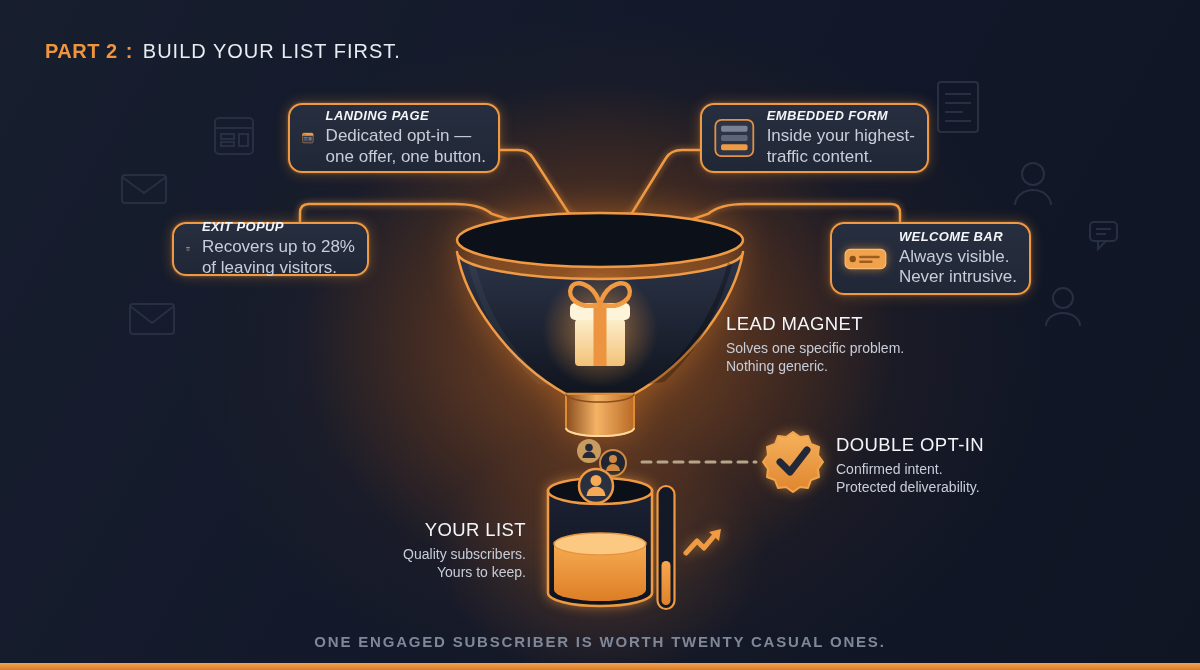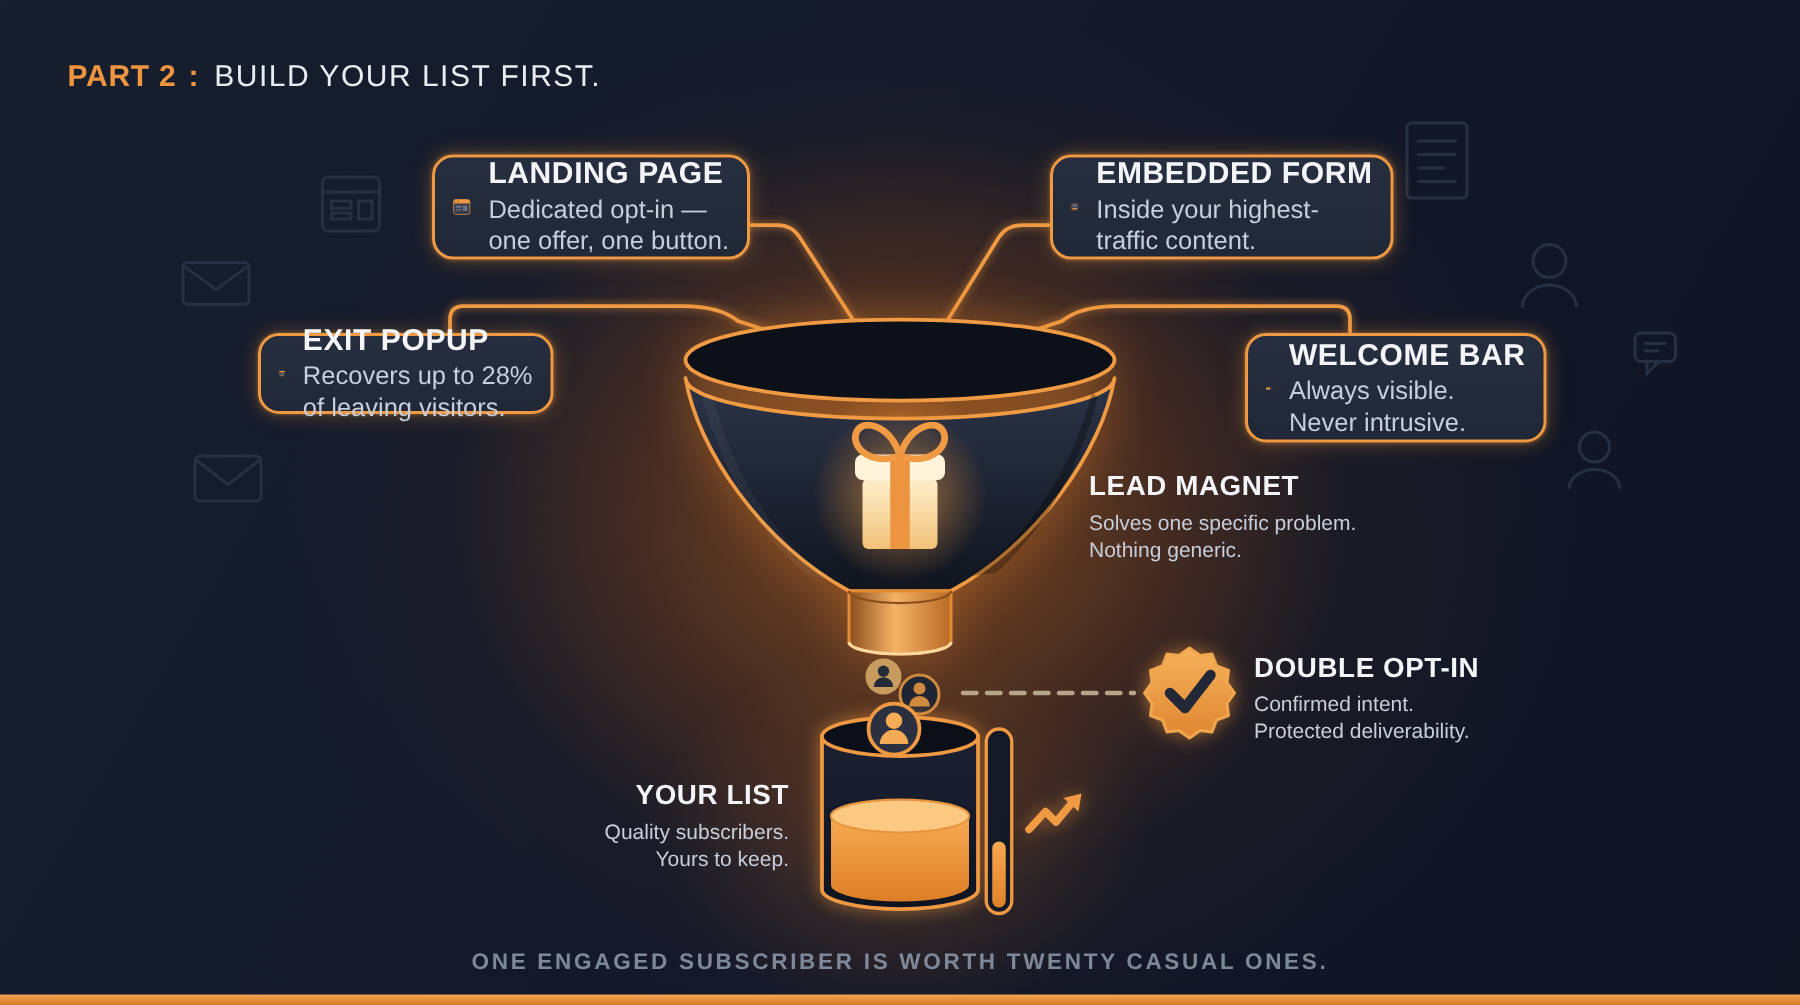--- a/index.html
+++ b/index.html
@@ -23,29 +23,29 @@
   .header .title{color:#e8ecf3;font-weight:500;letter-spacing:1px;}
 
   
   .box{
     position:absolute;display:flex;align-items:center;gap:12px;
     background:linear-gradient(180deg,#272e3f 0%,#202736 100%);
     border:2px solid #ef9a43;border-radius:14px;padding:10px 12px;
     box-shadow:0 0 14px rgba(242,153,60,.32), 0 0 3px rgba(242,153,60,.45);
   }
   .box .txt{line-height:1.22;}
-  .box .b-title{color:#f3f5f9;font-weight:800;font-size:20px;letter-spacing:.4px;margin-bottom:2px;white-space:nowrap;}
+  .box .b-title{color:#f3f5f9;font-weight:800;font-size:13px;letter-spacing:.4px;margin-bottom:2px;white-space:nowrap;font-style:italic;}
   .box .b-desc{color:#c7cdd9;font-size:17px;white-space:nowrap;}
   #box-landing{left:288px;top:103px;width:212px;height:70px;}
   #box-embedded{left:700px;top:103px;width:229px;height:70px;}
   #box-exit{left:172px;top:222px;width:197px;height:54px;}
   #box-welcome{left:830px;top:222px;width:201px;height:73px;}
 
   
-  .caption-block .c-title{color:#f3f5f9;font-weight:700;font-size:18.5px;letter-spacing:.4px;margin-bottom:4px;}
+  .caption-block .c-title{color:#f3f5f9;font-weight:400;font-size:18.5px;letter-spacing:.4px;margin-bottom:4px;}
   .caption-block .c-desc{color:#c7cdd9;font-size:14px;line-height:1.3;}
   #lead-magnet{position:absolute;left:726px;top:313px;width:240px;}
   #double-optin{position:absolute;left:836px;top:434px;width:240px;}
   #your-list{position:absolute;left:330px;top:519px;width:196px;text-align:right;}
 
   .footer-caption{
     position:absolute;left:0;top:633px;width:1200px;text-align:center;
     color:#7f8899;font-weight:700;font-size:15px;letter-spacing:1.8px;
   }
   .bottom-bar{

